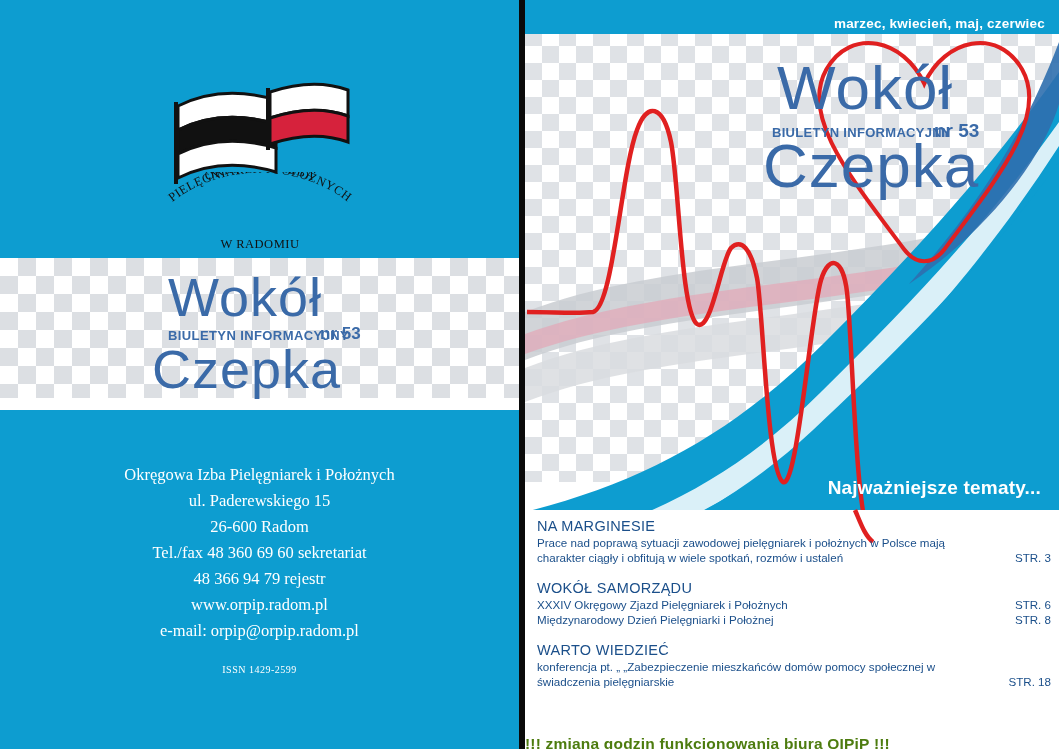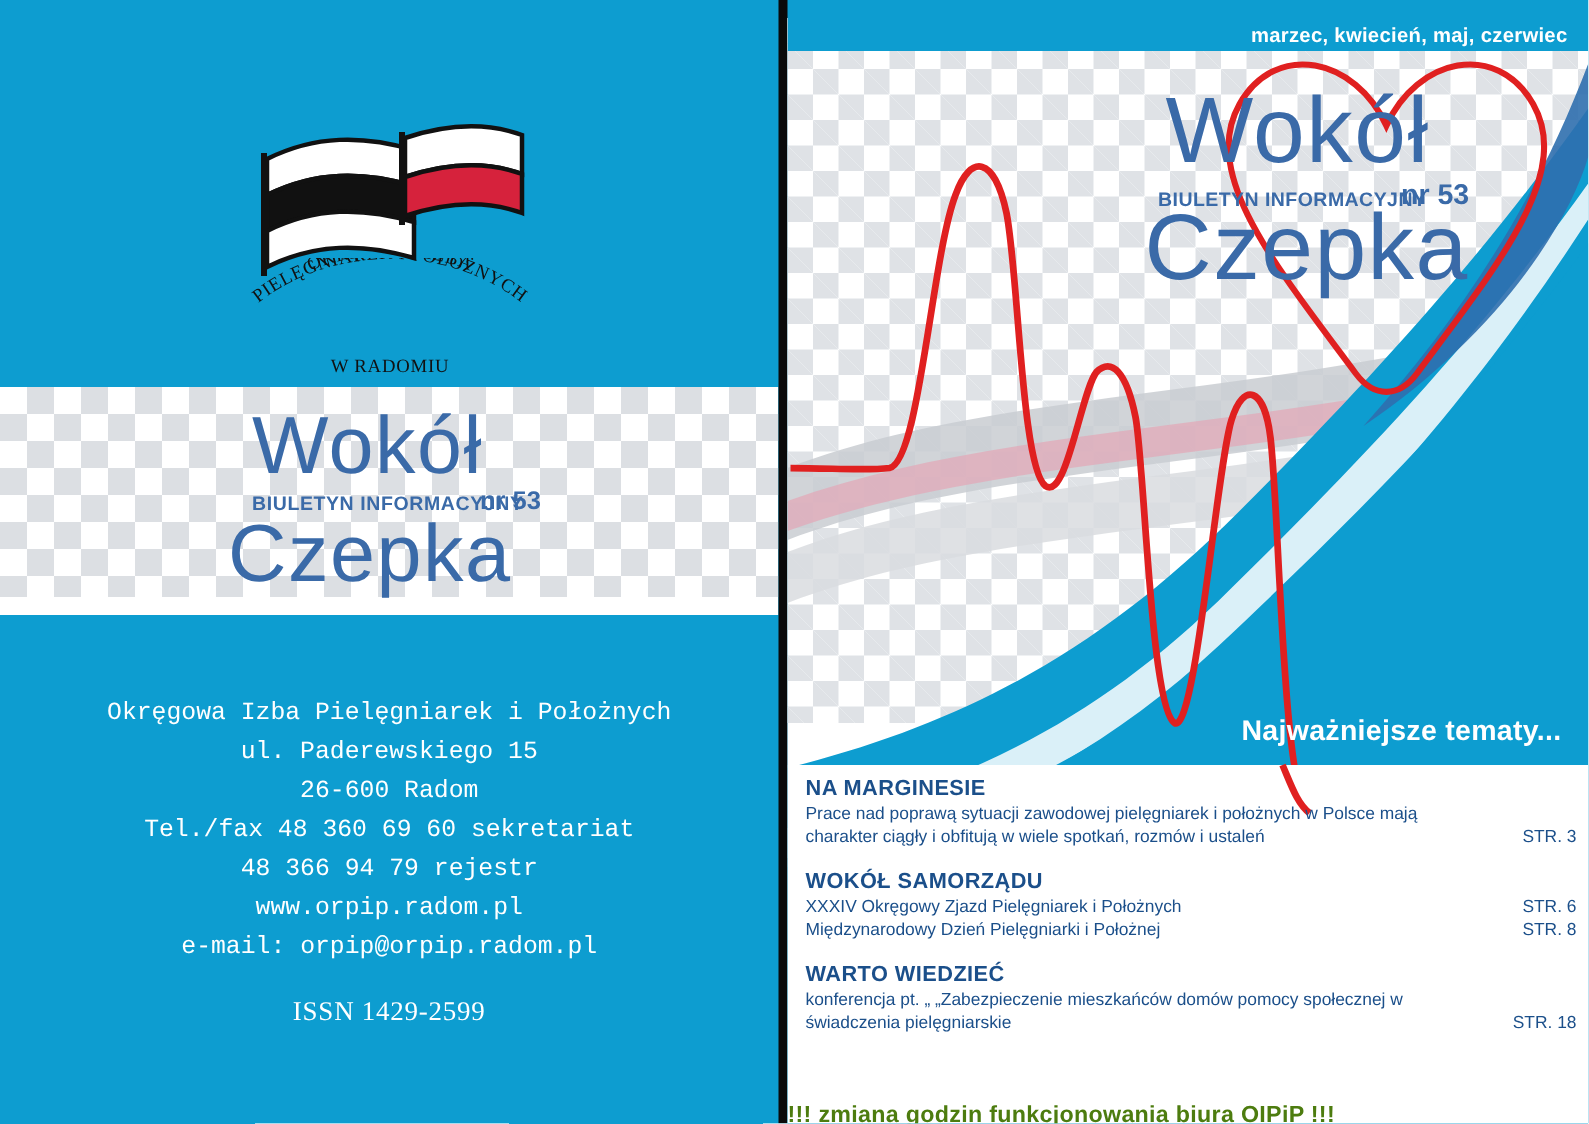--- a/index.html
+++ b/index.html
@@ -111,32 +111,32 @@
     color: #3a6aa8;
   }
 
   
   .address {
     position: absolute;
     left: 0; top: 462px;
     width: 519px;
     text-align: center;
     color: #ffffff;
-    font-family: Liberation Mono, monospace;
+    font-family: Liberation Serif, serif;
     font-size: 16.5px;
     line-height: 26px;
   }
   .issn {
     position: absolute;
     left: 0; top: 664px;
     width: 519px;
     text-align: center;
     color: #ffffff;
     font-family: "Liberation Serif", serif;
-    font-size: 18px;
+    font-size: 10px;
     letter-spacing: 0.5px;
   }
 
   
   .front-cover {
     position: absolute;
     left: 525px; top: 0;
     width: 534px; height: 749px;
     overflow: hidden;
     background: #ffffff;
@@ -214,21 +214,21 @@
   .toc {
     position: absolute;
     left: 12px; top: 506px;
     width: 514px;
     color: #1f4f86;
   }
   .toc-block { margin-bottom: 15px; position: relative; }
   .toc-head {
     color: #1b4f8a;
     font-size: 14.5px;
-    font-weight: 700;
+    font-weight: 400;
     letter-spacing: 0.3px;
     margin-bottom: 2px;
   }
   .toc-row {
     display: flex;
     align-items: flex-end;
     justify-content: space-between;
     font-size: 11.6px;
     line-height: 14.5px;
     color: #1b4f8a;

